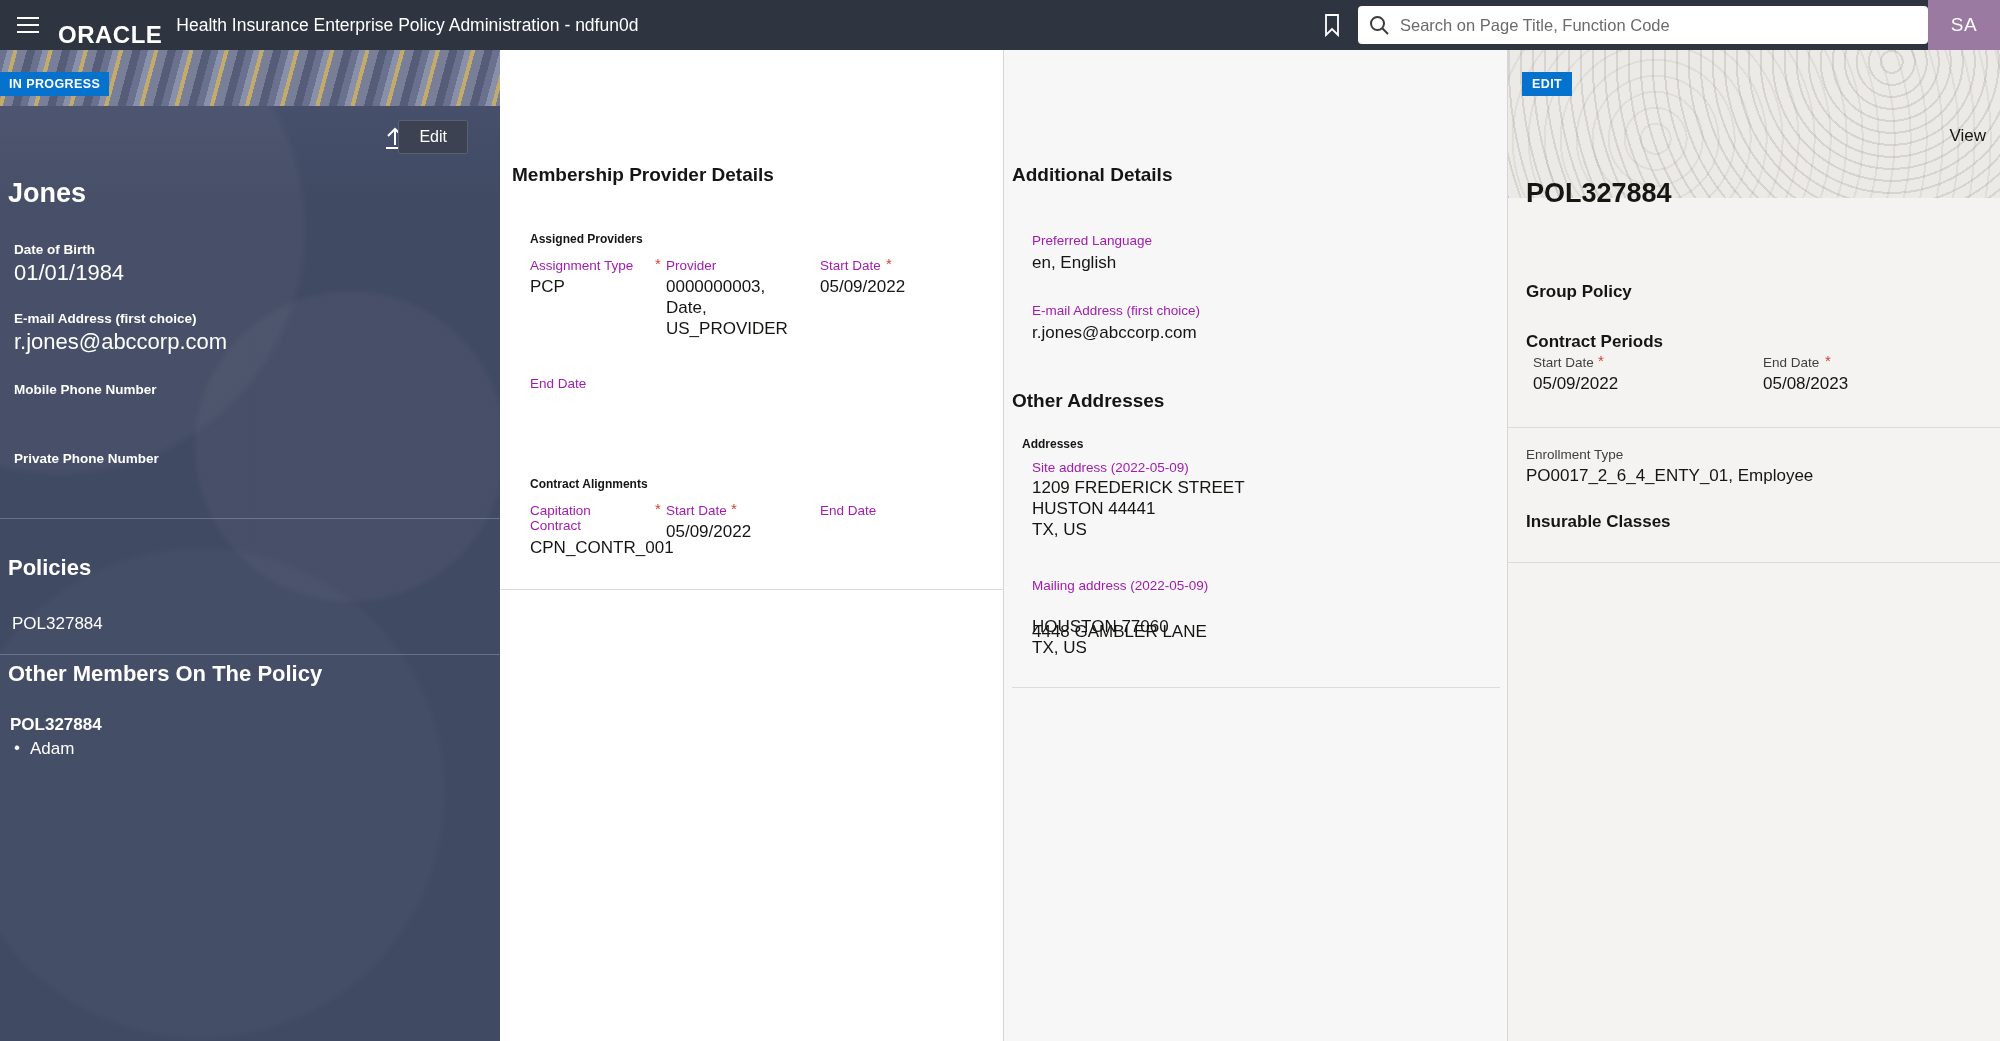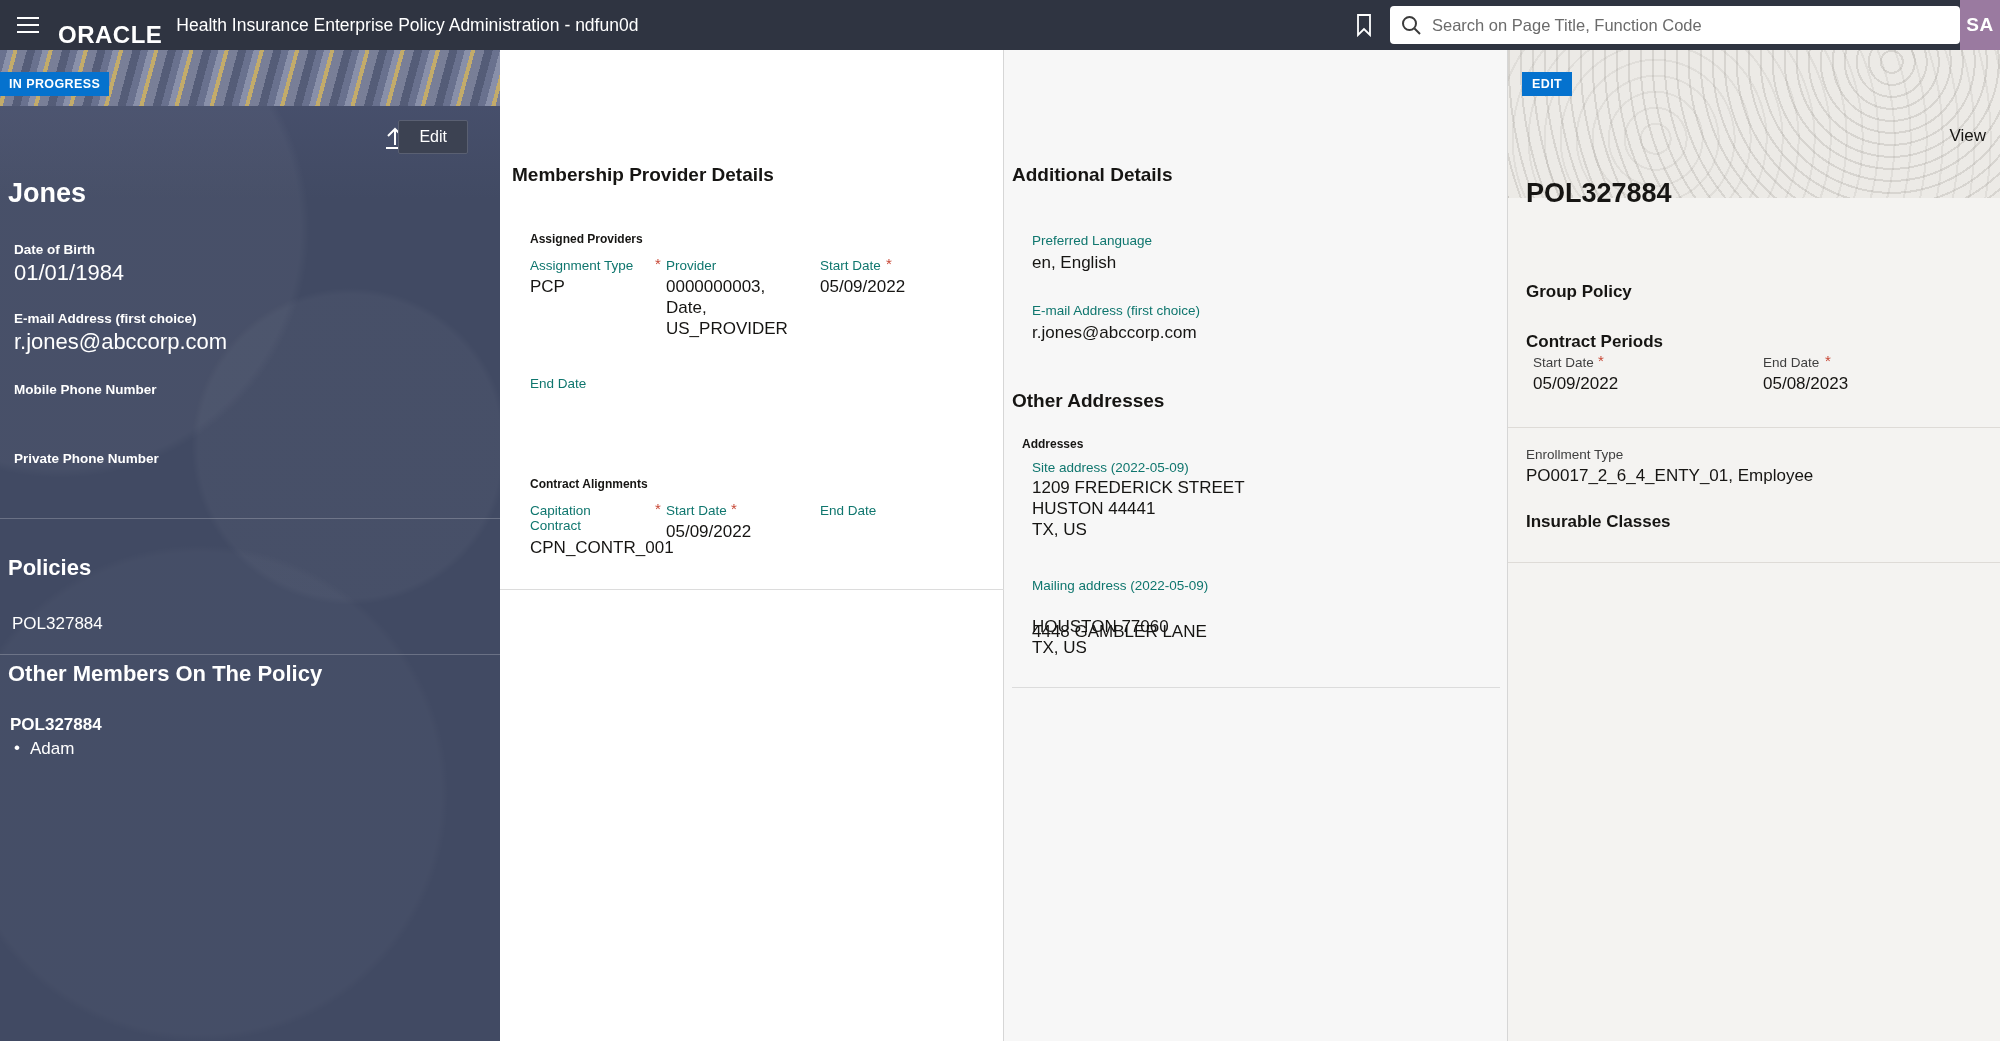--- a/index.html
+++ b/index.html
@@ -41,23 +41,23 @@
     position: relative; width: 570px; height: 38px; margin-left: 6px;
     background: #fff; border-radius: 4px; display: flex; align-items: center;
   }
   .search-icon-box { width: 42px; display:flex; align-items:center; justify-content:center; }
   .search-input {
     flex: 1; height: 36px; border: none; outline: none; font-size: 16.5px;
     color: #5b5b5b; font-family: "Liberation Sans", sans-serif; background: transparent;
   }
   .search-input::placeholder { color: #6b6b6b; }
   .avatar {
-    width: 40px; height: 50px; background: #9a7aa0; color: #fff;
+    width: 72px; height: 50px; background: #9a7aa0; color: #fff;
     display:flex; align-items:center; justify-content:center;
-    font-size: 19px; letter-spacing: .5px; font-weight: bold;
+    font-size: 19px; letter-spacing: .5px;
   }
 
   
   .page { position: absolute; top: 50px; left: 0; width: 2000px; height: 855px; }
 
   
   .member-panel {
     position: absolute; left: 0; top: 0; width: 500px; height: 991px;
     background: #414a63;
     background-image:
@@ -112,21 +112,21 @@
     position: absolute; top: 0; height: 991px; background: #fff;
     border-right: 1px solid #d6d6d6;
   }
   .col-provider { left: 500px; width: 504px; }
   .col-additional { left: 1004px; width: 504px; background: #f7f7f7; }
   .col-provider .inner, .col-additional .inner { position: relative; height: 100%; }
 
   .sec-title { position: absolute; font-size: 19px; font-weight: bold; color: #161513; }
   .grp-title { position: absolute; font-size: 12px; font-weight: bold; color: #161513; }
   .f-label {
-    position: absolute; font-size: 13.5px; color: #0f766e;
+    position: absolute; font-size: 13.5px; color: #a21caf;
   }
   .req-star { color: #c74634; font-size: 15px; position: absolute; }
   .f-value { position: absolute; font-size: 17px; color: #161513; line-height: 21px; }
   .hr-light { position: absolute; height: 1px; background: #dcdcdc; }
 
   
   .policy-panel {
     position: absolute; left: 1508px; top: 0; width: 492px; height: 991px;
     background: #f4f3f1;
     overflow: hidden;

